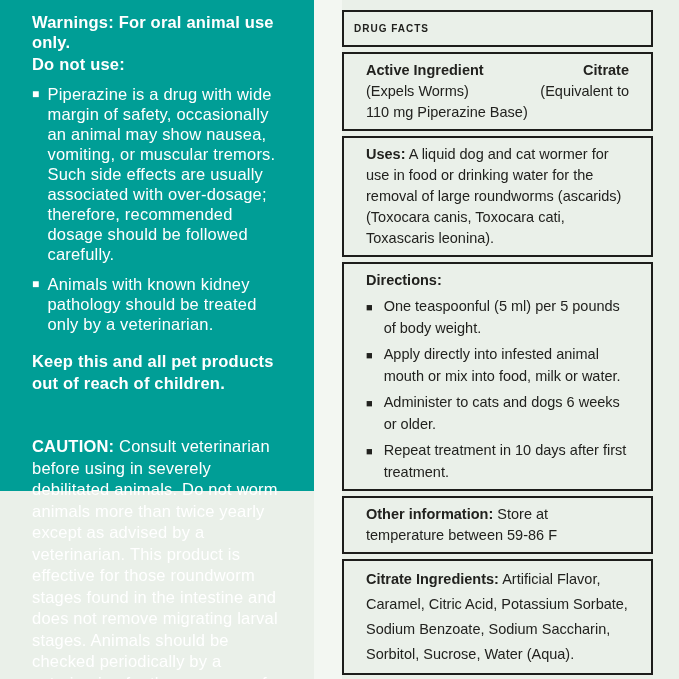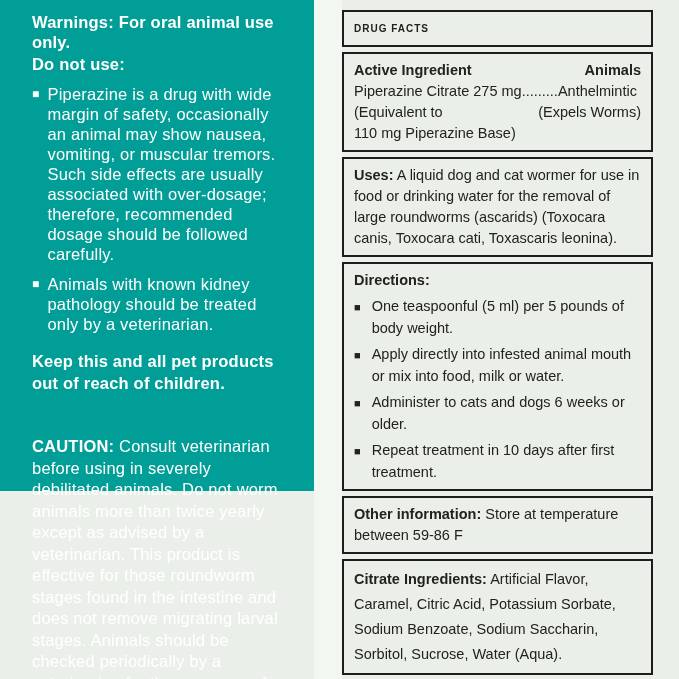--- a/index.html
+++ b/index.html
@@ -36,21 +36,21 @@
   
   .right-col {
     flex: 1;
     box-sizing: border-box;
     padding: 10px 26px 0 0;
   }
   .facts-box { width: 311px; box-sizing: border-box; }
   .section {
     box-sizing: border-box;
     border: 2px solid #1d1d1b;
-    padding: 6px 10px;
+    padding: 6px 22px;
     margin-bottom: 5px;
     font-size: 14.5px;
     line-height: 21px;
   }
   .section.title-row {
     font-weight: bold;
     font-size: 10px;
     letter-spacing: 1px;
     padding: 6px 10px;
   }
@@ -91,26 +91,25 @@
 <div class="right-col">
   <div class="facts-box">
 
     <div class="section title-row">DRUG FACTS</div>
 
     <div class="section">
       <div class="flex-between">
         <div class="active-head-left">
           <div>Active Ingredient</div>
         </div>
-        <div class="purpose">Animals</div>
+        <div class="purpose">Citrate</div>
       </div>
-      <div>Piperazine Citrate 275 mg.........Anthelmintic</div>
       <div class="flex-between">
+        <span>(Expels Worms)</span>
         <span>(Equivalent to</span>
-        <span>(Expels Worms)</span>
       </div>
       <div>110 mg Piperazine Base)</div>
     </div>
 
     <div class="section">
       <span class="bold">Uses:</span><span> A liquid dog and cat wormer for use in food or drinking water for the removal of large roundworms (ascarids) (Toxocara canis, Toxocara cati, Toxascaris leonina).</span>
     </div>
 
     <div class="section">
       <div class="bold">Directions:</div>

